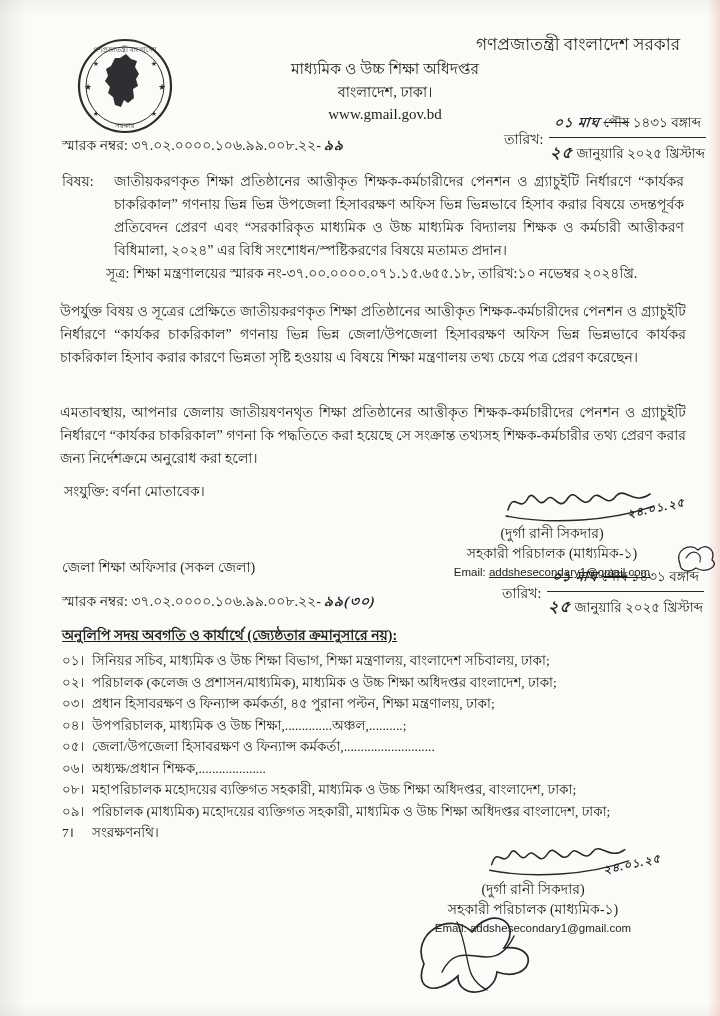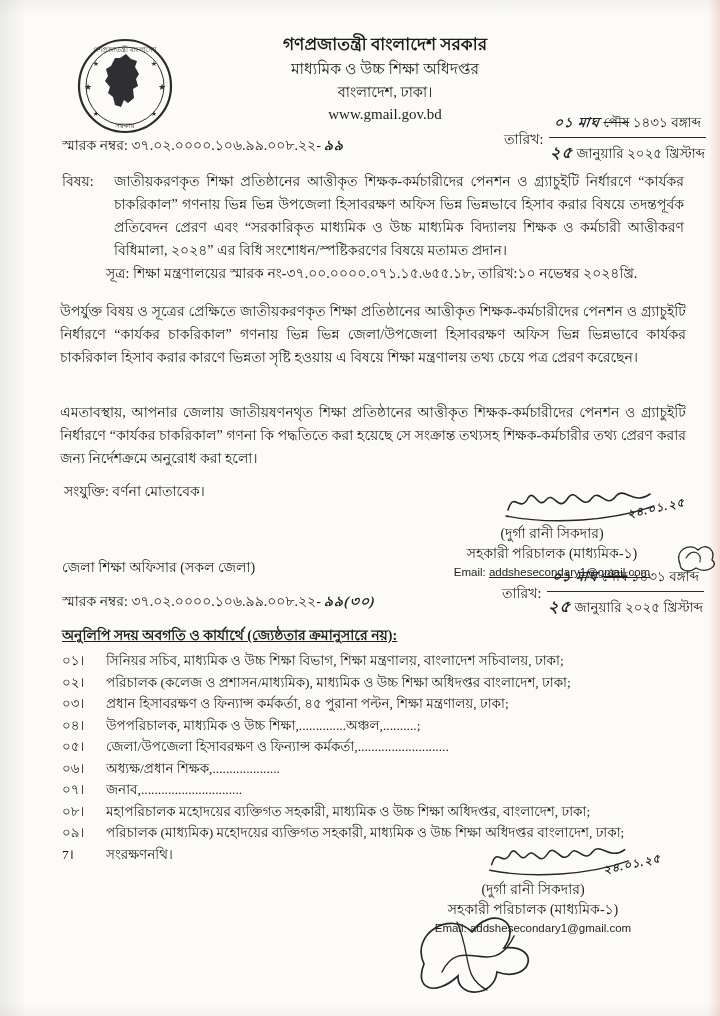--- a/index.html
+++ b/index.html
@@ -22,21 +22,21 @@
   .bn{font-size:14px;line-height:23px;}
   .justify{text-align:justify;}
   .hand{
     font-style:italic;font-weight:bold;color:#23232b;
     letter-spacing:1px;transform:skewX(-6deg);display:inline-block;
   }
   .struck{text-decoration:line-through;}
   .underline{text-decoration:underline;}
   
   .hdr{left:90px;right:40px;top:32px;text-align:center;}
-  .hdr-l1{font-size:17px;font-weight:bold;line-height:25px;}
+  .hdr-l1{font-size:17px;font-weight:normal;line-height:25px;text-align:right;}
   .hdr-l2{font-size:15.5px;line-height:24px;}
   .hdr-l3{font-size:14.5px;line-height:22px;}
   .hdr-web{font-size:15px;line-height:22px;font-family:"Liberation Serif",serif;}
   
   .dateblock{display:flex;align-items:center;gap:6px;}
   .date-label{font-size:14px;}
   .date-frac{display:inline-block;text-align:center;}
   .date-top{border-bottom:1.6px solid #2a2a2e;padding:0 5px 2px 5px;font-size:13.5px;white-space:nowrap;}
   .date-bottom{padding-top:2px;font-size:13.5px;white-space:nowrap;}
   .hand-day{font-size:16px;}
@@ -47,21 +47,21 @@
   
   .sigblock{text-align:center;}
   .sig-art{position:relative;height:40px;}
   .sig-date{position:absolute;right:6px;top:16px;font-size:11.5px;transform:rotate(-12deg);}
   .sig-name{font-size:14px;line-height:20px;}
   .sig-title{font-size:14px;line-height:20px;position:relative;}
   .sig-email{font-size:11.5px;line-height:16px;font-family:Liberation Sans, sans-serif;}
   .stamp{position:absolute;right:-26px;top:-4px;}
   
   .copies-heading{font-size:14px;text-decoration:underline;font-weight:bold;}
-  .copy-row{display:flex;gap:14px;font-size:13.5px;line-height:21.5px;}
+  .copy-row{display:flex;font-size:13.5px;line-height:21.5px;}
   .copy-num{flex:0 0 30px;}
   .copy-text{flex:1;}
   svg.ink path, svg.ink ellipse{fill:none;stroke:#26262e;stroke-linecap:round;}
 </style>
 </head>
 <body>
 
 <div class="page">
 
   <div class="abs" style="left:76px;top:36px;">
@@ -187,24 +187,20 @@
     </div>
     <div class="copy-row">
       <span class="copy-num">০৫।</span>
         <span class="copy-text">জেলা/উপজেলা হিসাবরক্ষণ ও ফিন্যান্স কর্মকর্তা,...........................</span>
     </div>
     <div class="copy-row">
       <span class="copy-num">০৬।</span>
         <span class="copy-text">অধ্যক্ষ/প্রধান শিক্ষক,....................</span>
     </div>
     <div class="copy-row">
-      <span class="copy-num">০৭।</span>
-        <span class="copy-text">জনাব,..............................</span>
-    </div>
-    <div class="copy-row">
       <span class="copy-num">০৮।</span>
         <span class="copy-text">মহাপরিচালক মহোদয়ের ব্যক্তিগত সহকারী, মাধ্যমিক ও উচ্চ শিক্ষা অধিদপ্তর, বাংলাদেশ, ঢাকা;</span>
     </div>
     <div class="copy-row">
       <span class="copy-num">০৯।</span>
         <span class="copy-text">পরিচালক (মাধ্যমিক) মহোদয়ের ব্যক্তিগত সহকারী, মাধ্যমিক ও উচ্চ শিক্ষা অধিদপ্তর বাংলাদেশ, ঢাকা;</span>
     </div>
     <div class="copy-row">
       <span class="copy-num">7।</span>
         <span class="copy-text">সংরক্ষণনথি।</span>

